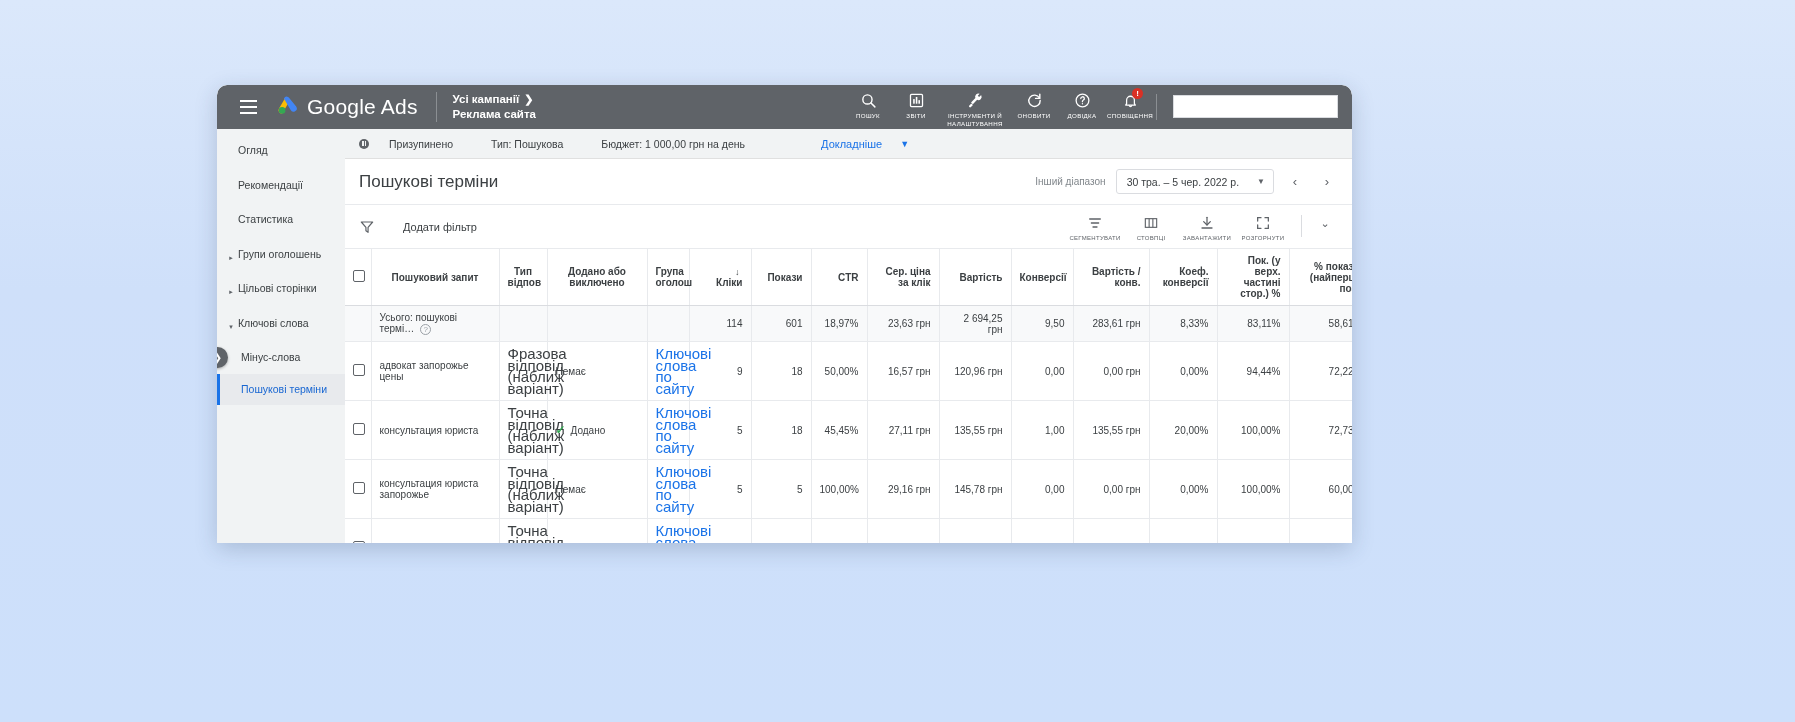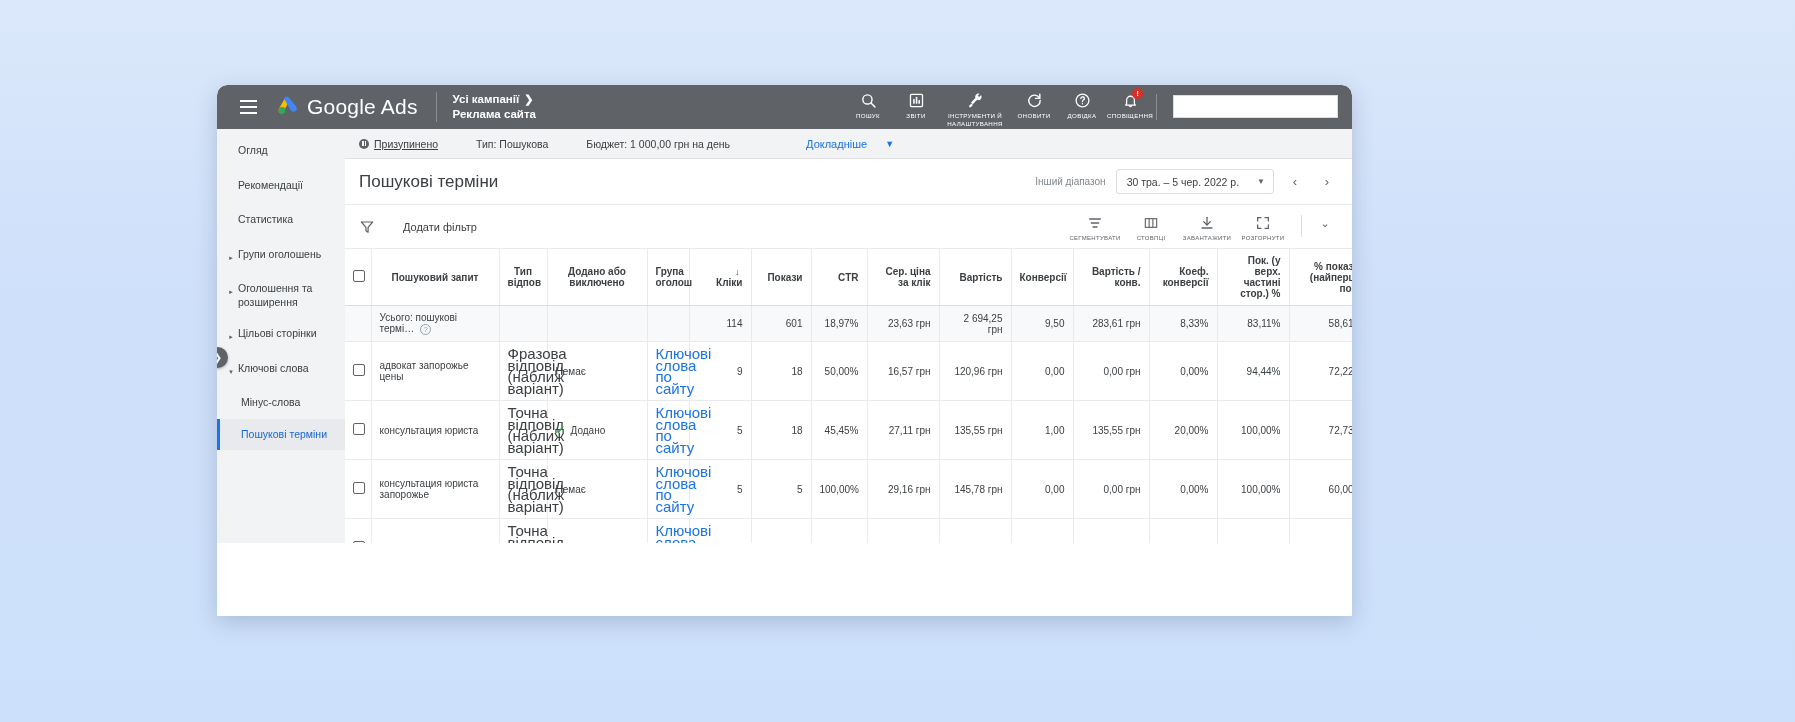--- a/index.html
+++ b/index.html
@@ -12,21 +12,21 @@
   }
   body {
     background: linear-gradient(180deg, #dbe8fb 0%, #cfe0fa 40%, #cde0fb 100%);
     position: relative;
   }
 
   
   #app-window {
     position: absolute;
     left: 217px; top: 85px;
-    width: 1135px; height: 531px;
+    width: 1135px; height: 458px;
     border-radius: 10px 10px 0 0;
     overflow: hidden;
     box-shadow: 0 6px 22px rgba(40,60,90,.22);
     background: #fff;
   }
 
   
   .topbar {
     height: 44px;
     background: #5f6368;
@@ -126,21 +126,21 @@
 
   
   .main { flex: 1; background: #fff; display: flex; flex-direction: column; min-width:0; }
 
   .status-strip {
     height: 30px; background: #f1f3f4;
     border-bottom: 1px solid #e0e0e0;
     display: flex; align-items: center;
     padding: 0 14px; gap: 0; font-size: 10.5px; color: #3c4043;
   }
-  .status-strip .s-pause { display:flex; align-items:center; gap:5px;text-decoration:underline; }
+  .status-strip .s-pause { display:flex; align-items:center; gap:20px; }
   .pause-ico {
     width: 10px; height: 10px; border-radius: 50%;
     background: #5f6368; position: relative;
   }
   .pause-ico::before, .pause-ico::after {
     content:''; position:absolute; top:2.5px; width:1.5px; height:5px; background:#f1f3f4;
   }
   .pause-ico::before { left:3px; } .pause-ico::after { right:3px; }
   .s-gap { width: 38px; }
   .s-more { color: #1a73e8; font-size: 11px; display:flex; align-items:center; gap:18px; cursor:pointer; }
@@ -321,24 +321,20 @@
             <span class="caret blank">▸</span>
             <span class="lbl">Рекомендації</span>
           </div>
           <div class="nav-item">
             <span class="caret blank">▸</span>
             <span class="lbl">Статистика</span>
           </div>
           <div class="nav-item">
             <span class="caret">▸</span>
             <span class="lbl">Групи оголошень</span>
-          </div>
-          <div class="nav-item">
-            <span class="caret">▸</span>
-            <span class="lbl">Оголошення та розширення</span>
           </div>
           <div class="nav-item">
             <span class="caret">▸</span>
             <span class="lbl">Цільові сторінки</span>
           </div>
           <div class="nav-item">
             <span class="caret">▾</span>
             <span class="lbl">Ключові слова</span>
           </div>
           <div class="nav-item sub">

